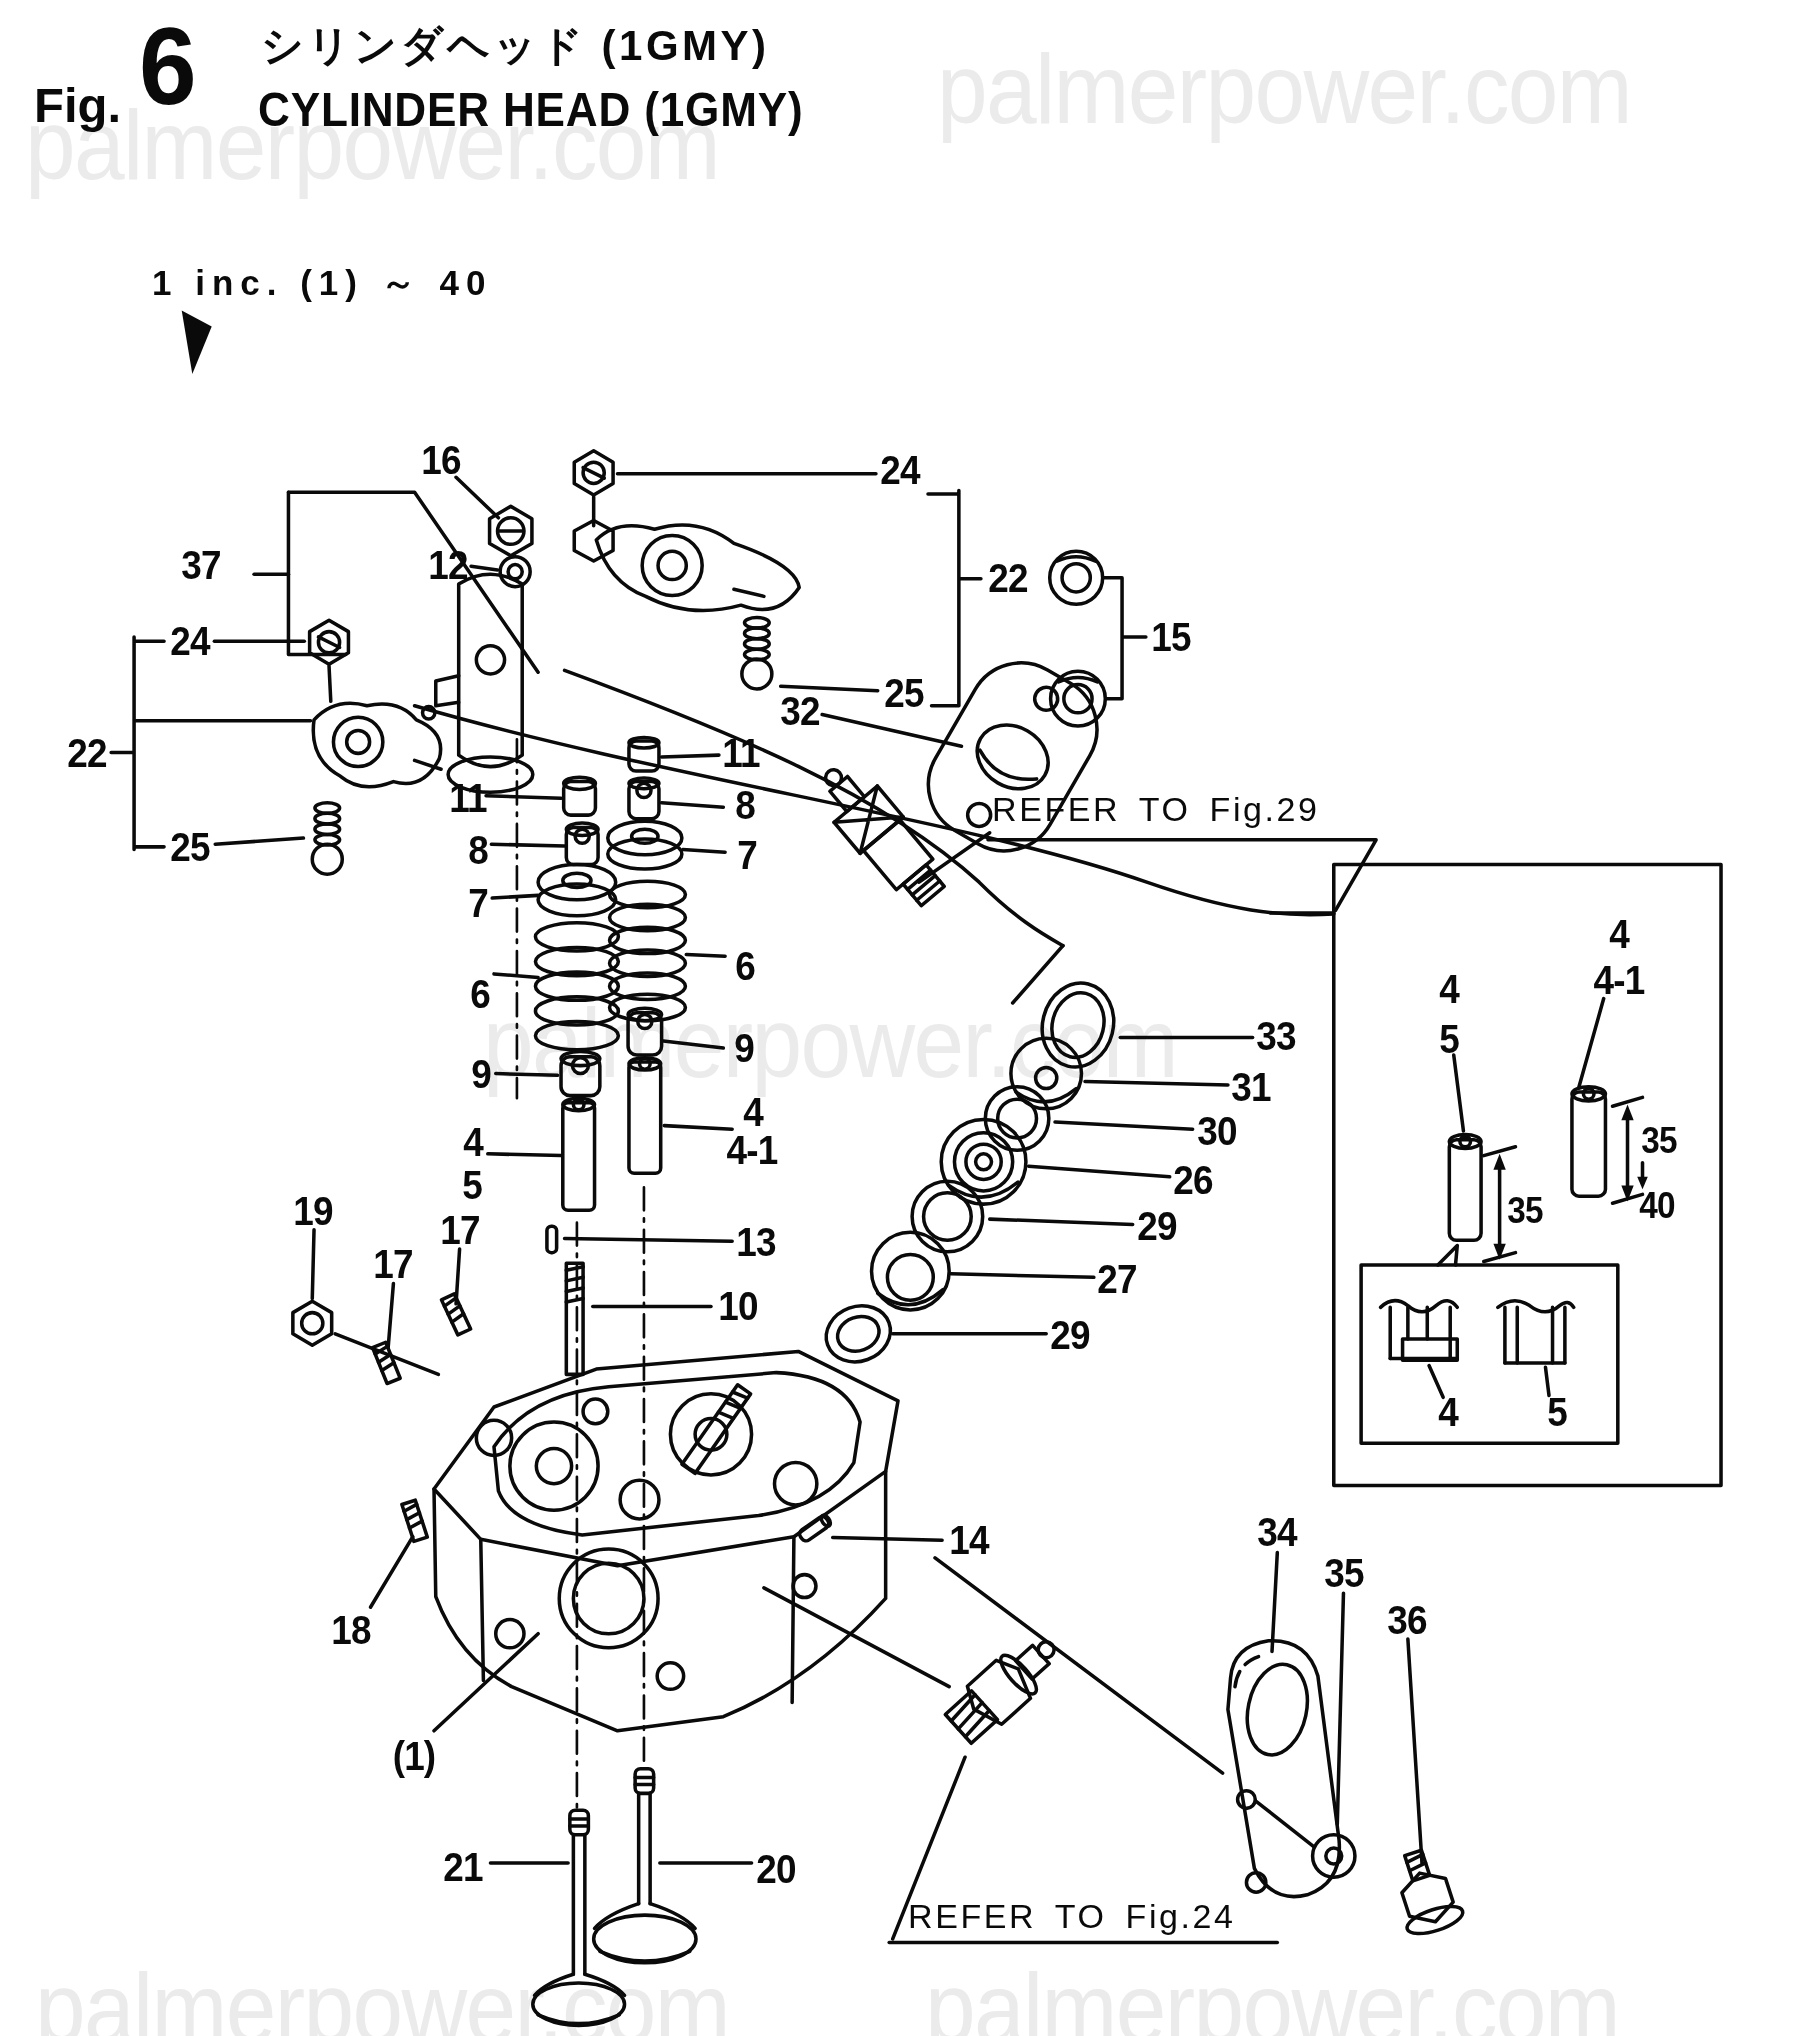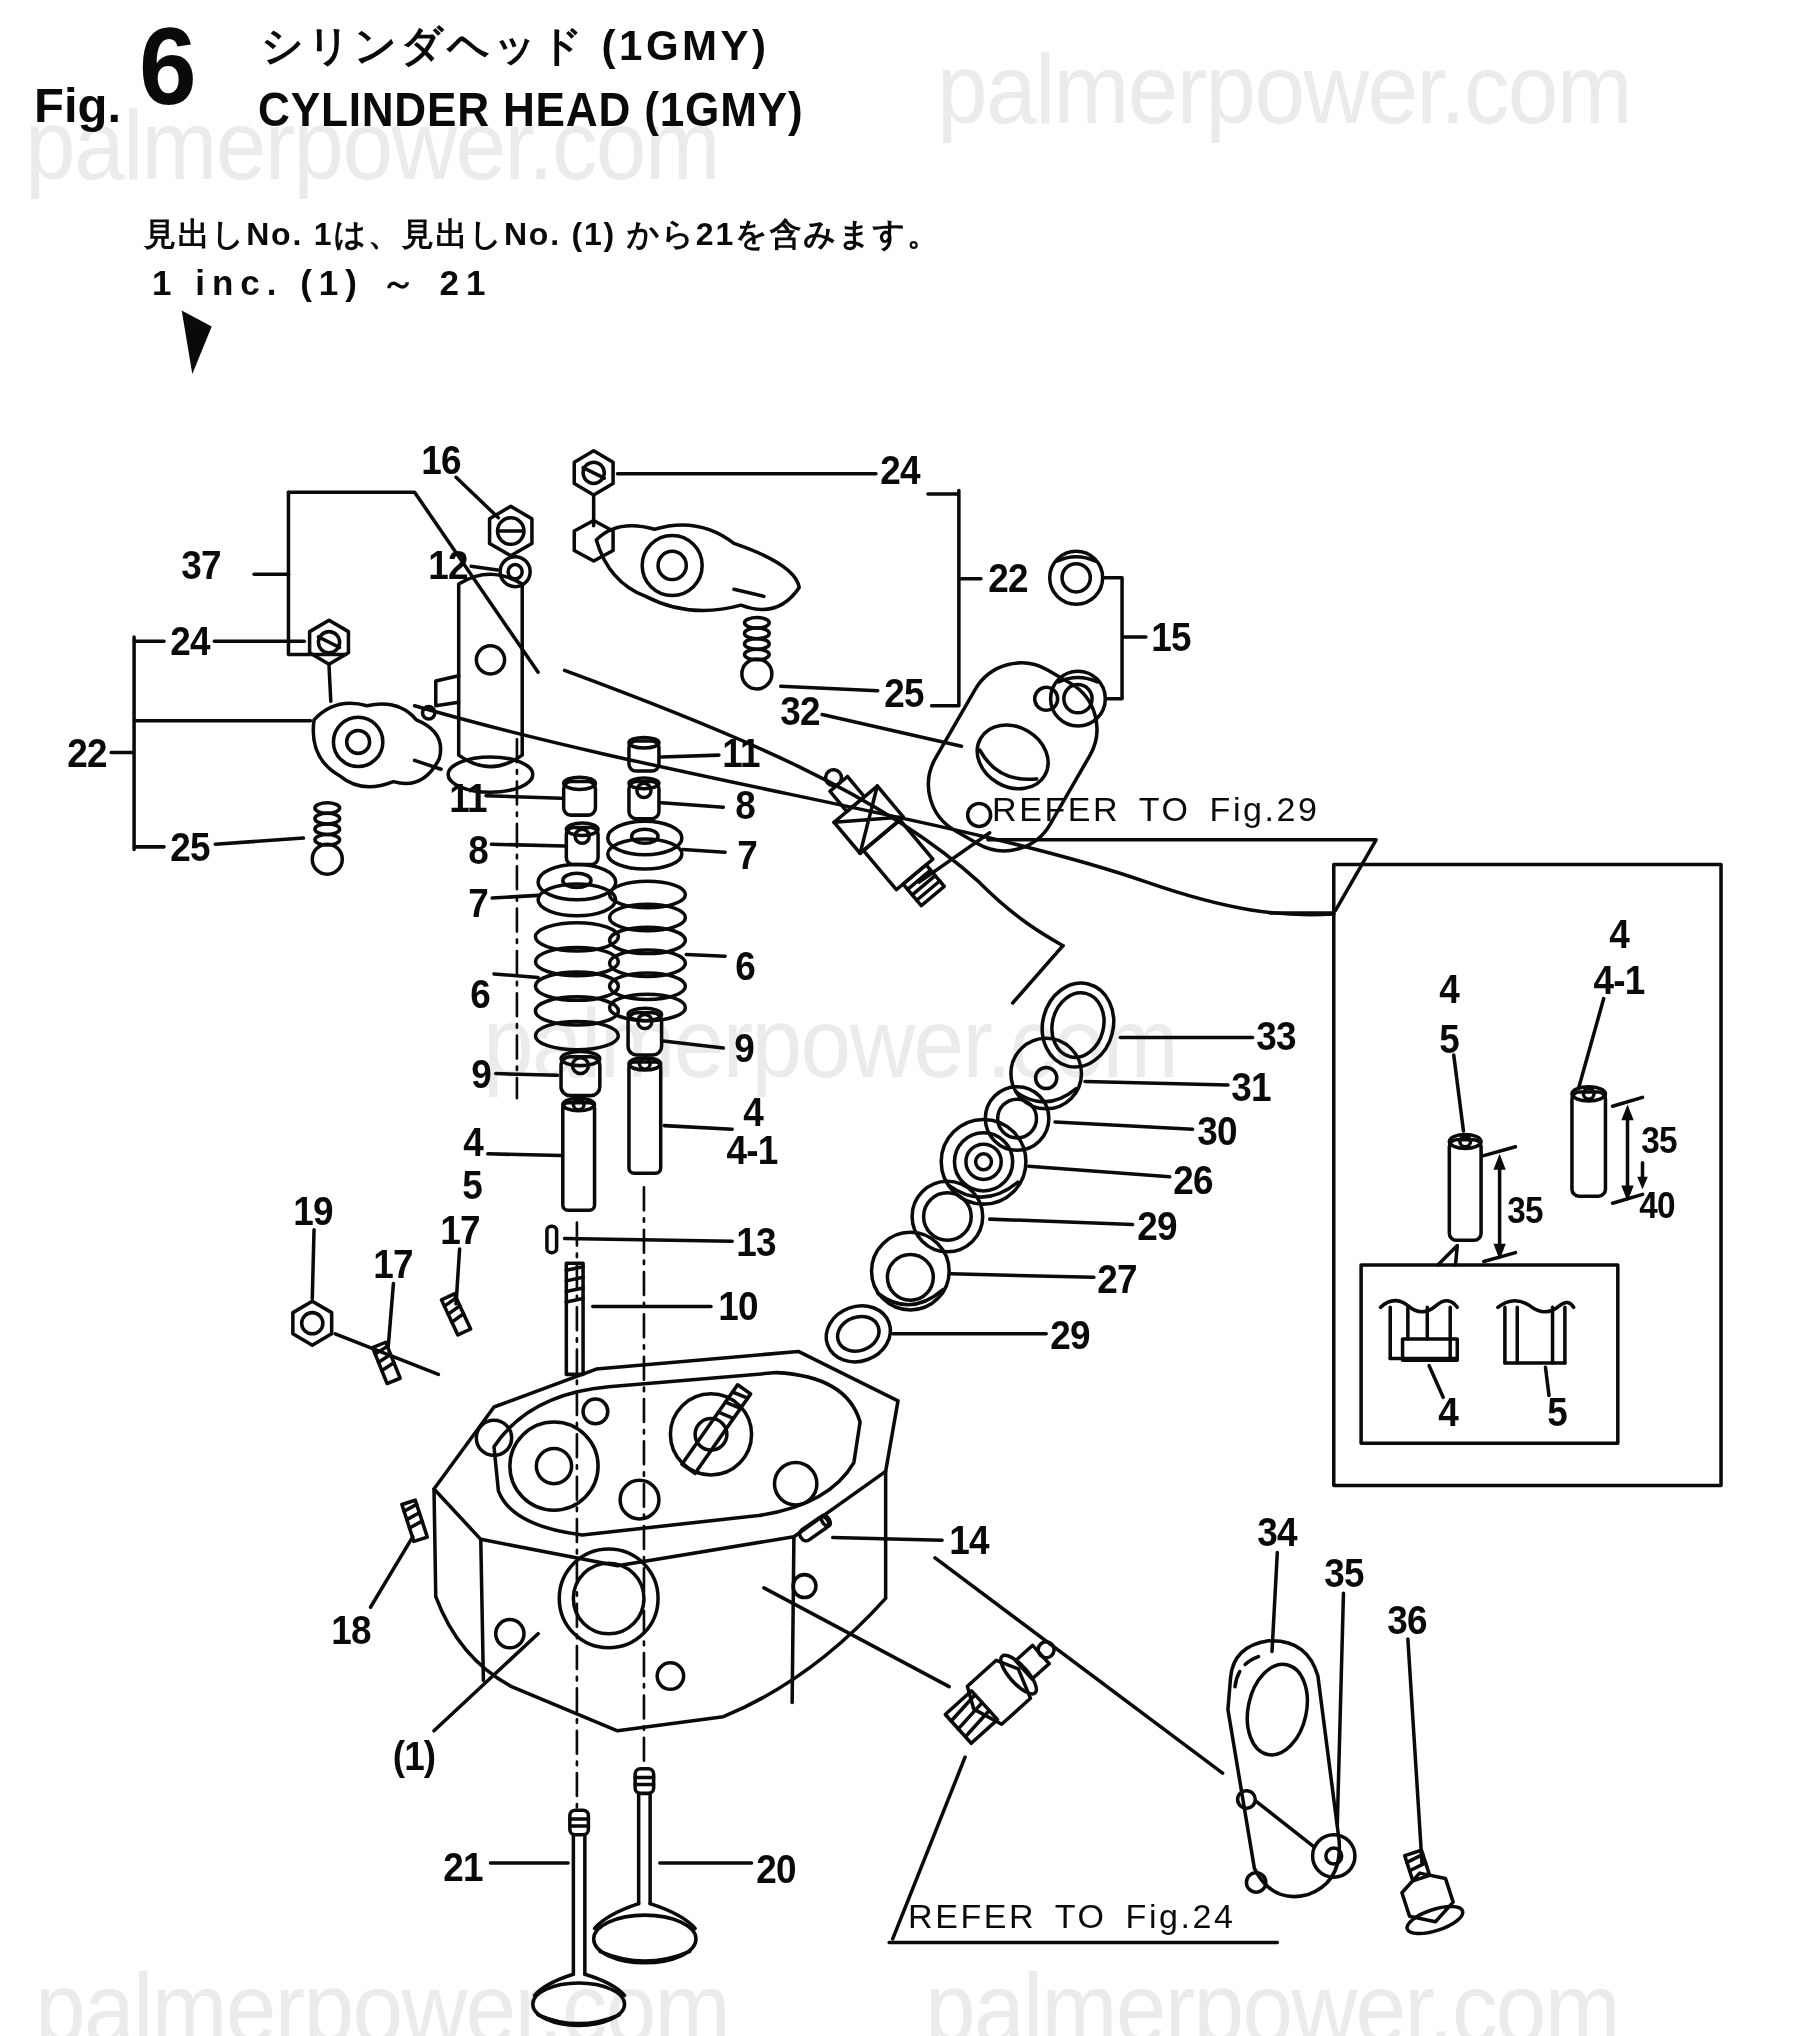--- a/index.html
+++ b/index.html
@@ -35,22 +35,21 @@
   <div class="wm" style="left:25px;top:88px;">palmerpower.com</div>
   <div class="wm" style="left:937px;top:32px;">palmerpower.com</div>
   <div class="wm" style="left:483px;top:986px;">palmerpower.com</div>
   <div class="wm" style="left:35px;top:1951px;">palmerpower.com</div>
   <div class="wm" style="left:925px;top:1951px;">palmerpower.com</div>
 
   <div class="fig-label">Fig.</div>
   <div class="fig-num">6</div>
   <div class="title-ja">シリンダヘッド (1GMY)</div>
   <div class="title-en">CYLINDER HEAD (1GMY)</div>
-  <div class="note-ja">見出しNo. 1は、見出しNo. (1) から21を含みます。</div>
-  <div class="note-en">1 inc. (1) ～ 21</div>
+  <div class="note-en">1 inc. (1) ～ 40</div>
   <div class="refer" id="refer29">REFER TO Fig.29</div>
   <div class="refer" id="refer24">REFER TO Fig.24</div>
 
   <svg class="art" width="1796" height="2036" viewBox="0 0 2036 2308" stroke="#0a0a0a" stroke-width="4" fill="none" stroke-linecap="round" stroke-linejoin="round">
 
     <polygon points="206,352 240,370 218,424" fill="#0a0a0a" stroke="none"></polygon>
 
     <g>
       <path d="M517,541 L565,587"></path>
       <path d="M534,642 L564,646"></path>

